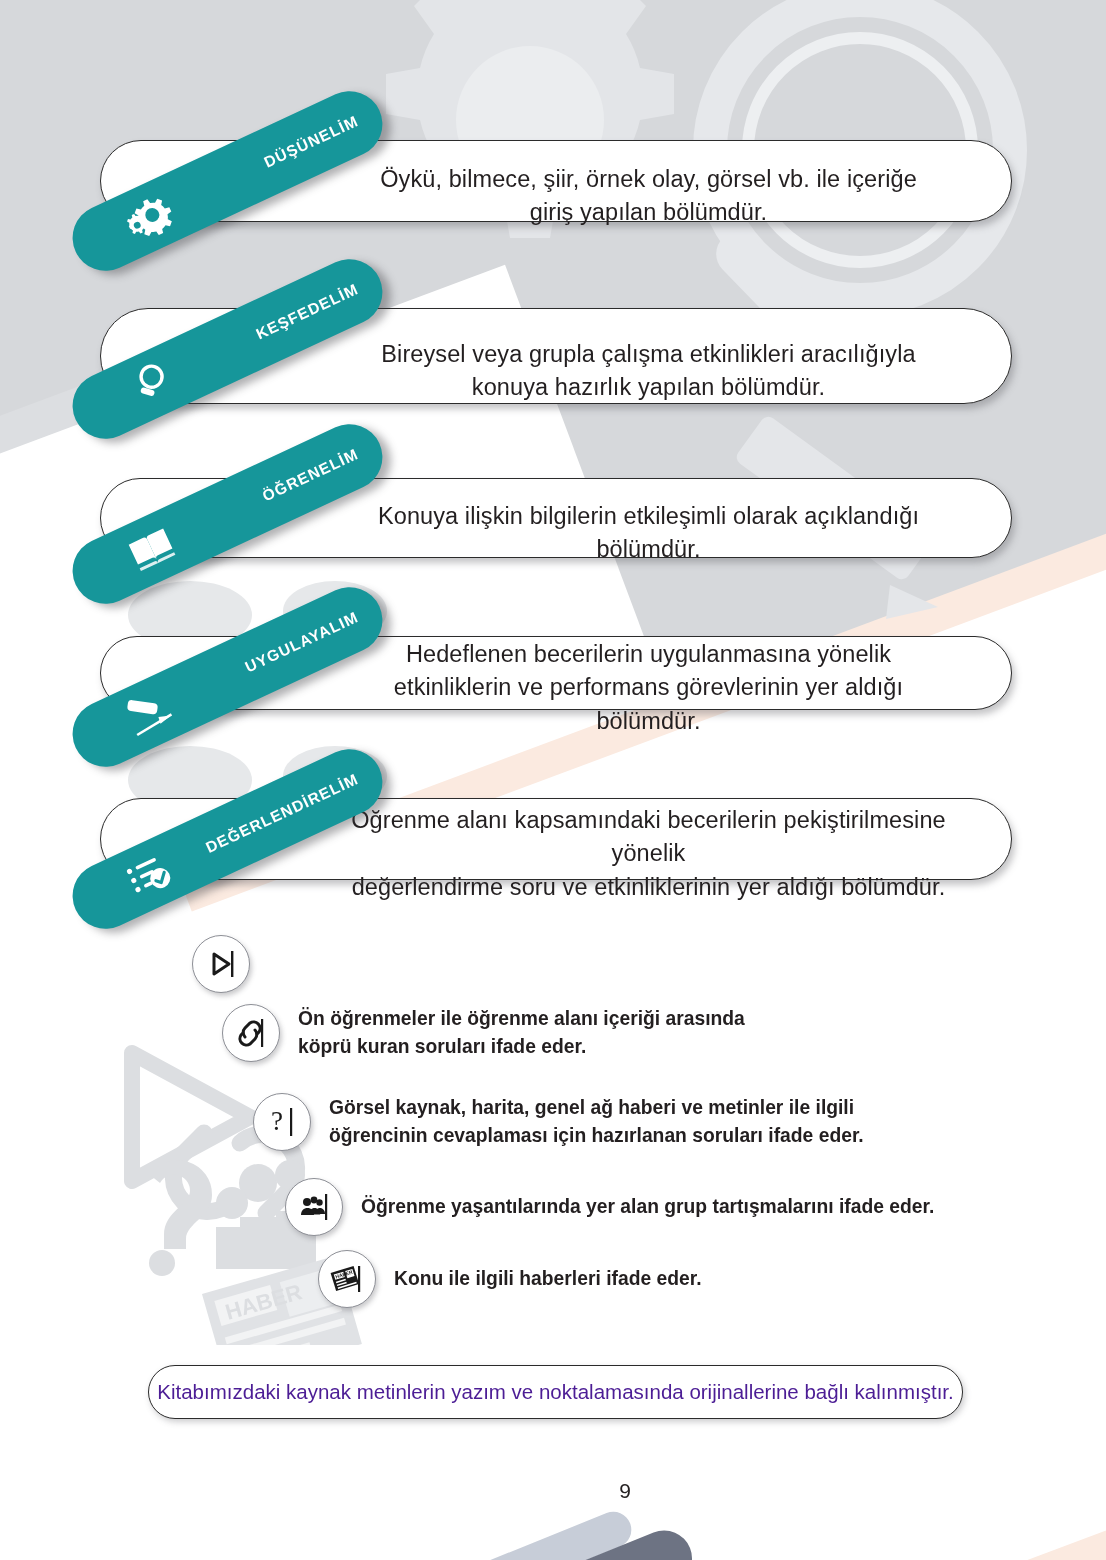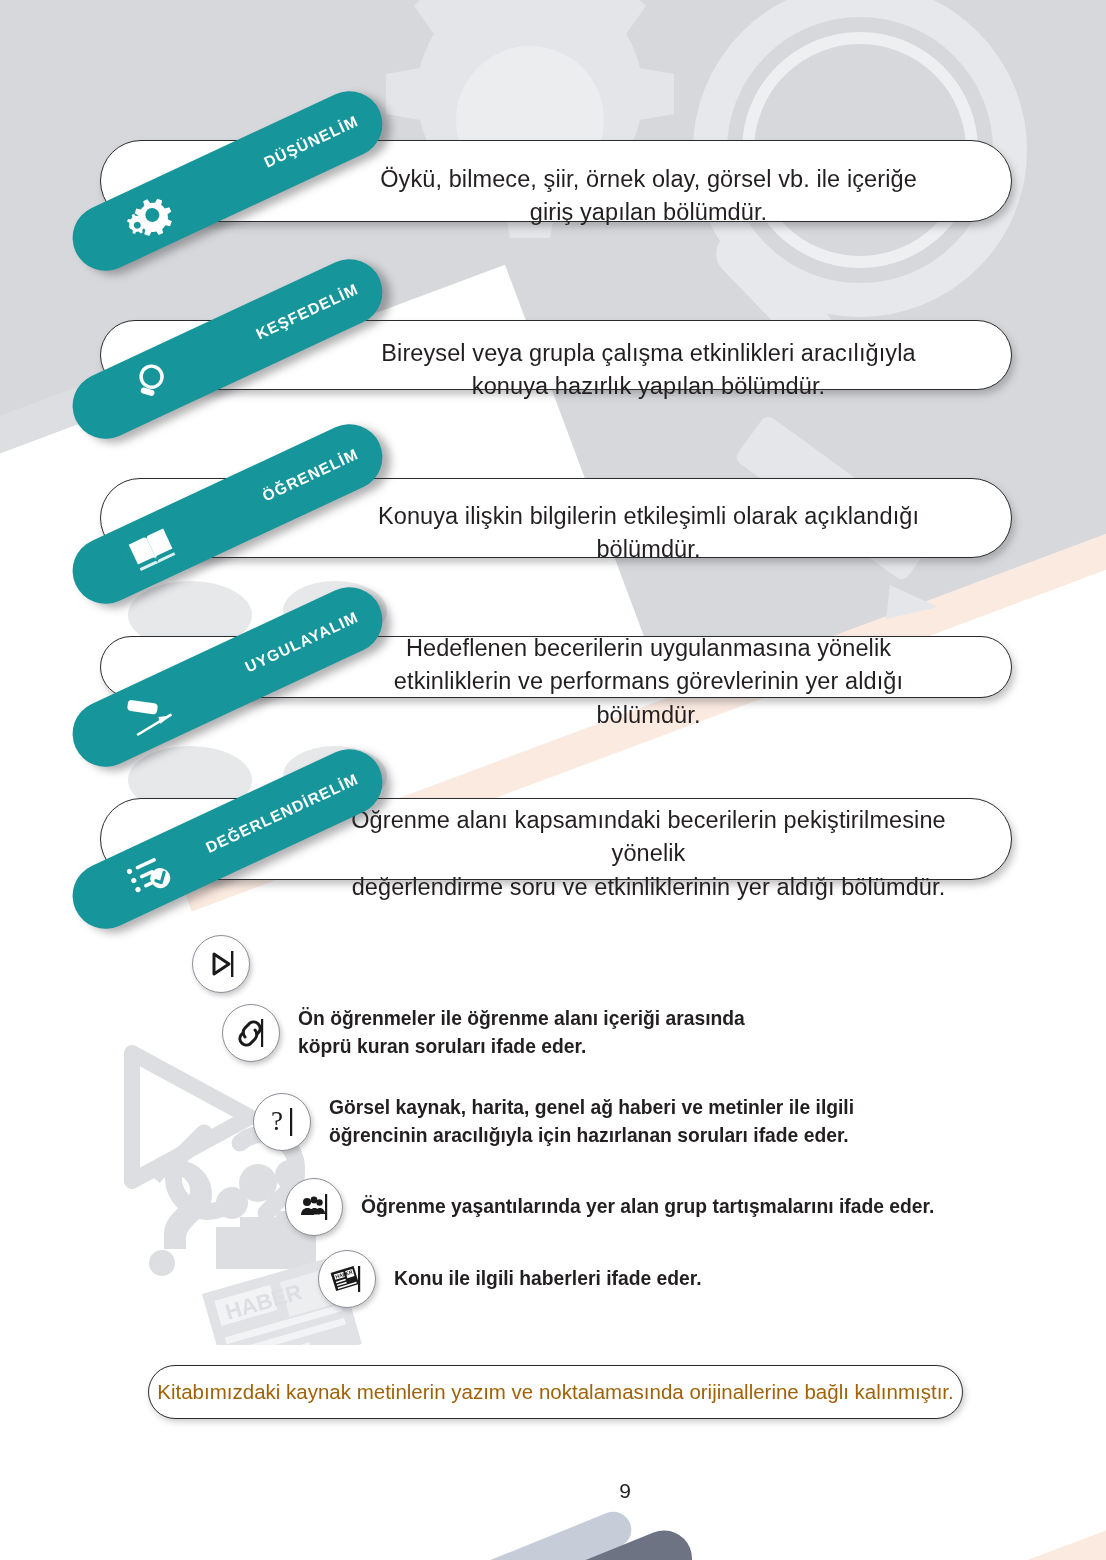--- a/index.html
+++ b/index.html
@@ -154,21 +154,21 @@
     position:absolute;
     left:148px;top:1365px;
     width:815px;height:54px;
     background:#ffffff;
     border:1.4px solid #2b2b2b;
     border-radius:28px;
     box-shadow:2px 3px 6px rgba(90,90,95,.30);
     display:flex;align-items:center;justify-content:center;
     box-sizing:border-box;
   }
-  .note span{font-size:20.5px;color:#a16207;}
+  .note span{font-size:20.5px;color:#4c1d95;}
 
   
   .pagebar-light{
     position:absolute;
     left:330px;top:1505px;
     width:300px;height:36px;
     background:#c7cdd8;
     border-radius:20px;
     transform:rotate(-22deg);
     transform-origin:100% 50%;
@@ -285,21 +285,21 @@
               <path d="M11 18 l3 0 .6 3 a9 9 0 0 1 3 1.2 l2.4-1.8 2.2 2.2 -1.8 2.4 a9 9 0 0 1 1.2 3 l3 .6 0 3 -3 .6 a9 9 0 0 1-1.2 3 l1.8 2.4 -2.2 2.2 -2.4-1.8 a9 9 0 0 1-3 1.2 l-.6 3 -3 0 -.6-3 a9 9 0 0 1-3-1.2 l-2.4 1.8 -2.2-2.2 1.8-2.4 a9 9 0 0 1-1.2-3 l-3-.6 0-3 3-.6 a9 9 0 0 1 1.2-3 l-1.8-2.4 2.2-2.2 2.4 1.8 a9 9 0 0 1 3-1.2 z" transform="translate(-2,-5) scale(0.85)"></path>
               <circle cx="8" cy="22" r="3.4" fill="#16969a"></circle>
             </g>
           </svg>
         </span>
         <span class="pill-label">DÜŞÜNELİM</span>
       </div>
     </div>
 
     <div class="row" style="top:308px">
-      <div class="row-box" style="top:12px;height:70px">
+      <div class="row-box" style="top:0;height:96px">
         <div class="row-text">Bireysel veya grupla çalışma etkinlikleri aracılığıyla
 konuya hazırlık yapılan bölümdür.</div>
       </div>
       <div class="pill" style="left:60px;top:8px">
         <span class="pill-icon">
           <svg width="44" height="44" viewBox="0 0 44 44">
             <circle cx="25" cy="15" r="10.5" fill="none" stroke="#ffffff" stroke-width="3.4"></circle>
             <rect x="8" y="24" width="14" height="6" rx="3" fill="#ffffff" transform="rotate(42 15 27)"></rect>
           </svg>
         </span>
@@ -318,21 +318,21 @@
             <path d="M41 5 h-16 a3 3 0 0 0-3 3 v22 a3 3 0 0 1 3-3 h16 z" fill="#ffffff"></path>
             <path d="M3 31 h16 a3 3 0 0 1 3 3 H3 z" fill="#ffffff" opacity=".85"></path>
             <path d="M41 31 h-16 a3 3 0 0 0-3 3 h19 z" fill="#ffffff" opacity=".85"></path>
           </svg>
         </span>
         <span class="pill-label">ÖĞRENELİM</span>
       </div>
     </div>
 
     <div class="row" style="top:636px">
-      <div class="row-box" style="top:0;height:62px">
+      <div class="row-box" style="top:0;height:74px">
         <div class="row-text">Hedeflenen becerilerin uygulanmasına yönelik
 etkinliklerin ve performans görevlerinin yer aldığı bölümdür.</div>
       </div>
       <div class="pill" style="left:60px;top:8px">
         <span class="pill-icon">
           <svg width="50" height="44" viewBox="0 0 50 44">
             <rect x="4" y="8" width="30" height="11" rx="4" fill="#ffffff" transform="rotate(33 19 13)"></rect>
             <path d="M29 29 l12 4 -13 3 z" fill="#ffffff"></path>
             <rect x="2" y="33" width="40" height="2.6" fill="#ffffff" transform="rotate(-6 22 34)"></rect>
           </svg>
@@ -393,21 +393,21 @@
     </div>
 
     <div class="legend-item" style="left:253px;top:168px">
       <span class="legend-circle">
         <svg width="40" height="40" viewBox="0 0 40 40">
           <text x="9" y="28" font-family="Liberation Serif, serif" font-size="27" fill="#1a1a1a">?</text>
           <rect x="28" y="6" width="2.2" height="28" fill="#1a1a1a"></rect>
         </svg>
       </span>
       <span class="legend-text">Görsel kaynak, harita, genel ağ haberi ve metinler ile ilgili
-öğrencinin aracılığıyla için hazırlanan soruları ifade eder.</span>
+öğrencinin cevaplaması için hazırlanan soruları ifade eder.</span>
     </div>
 
     <div class="legend-item" style="left:285px;top:253px">
       <span class="legend-circle">
         <svg width="40" height="40" viewBox="0 0 40 40">
           <g fill="#1a1a1a">
             <circle cx="13" cy="15" r="4"></circle>
             <circle cx="20" cy="13" r="3.4"></circle>
             <circle cx="25.5" cy="15.5" r="3.2"></circle>
             <path d="M7 28 c0-4.4 3-7 6.5-7 s6.5 2.6 6.5 7 z"></path>

